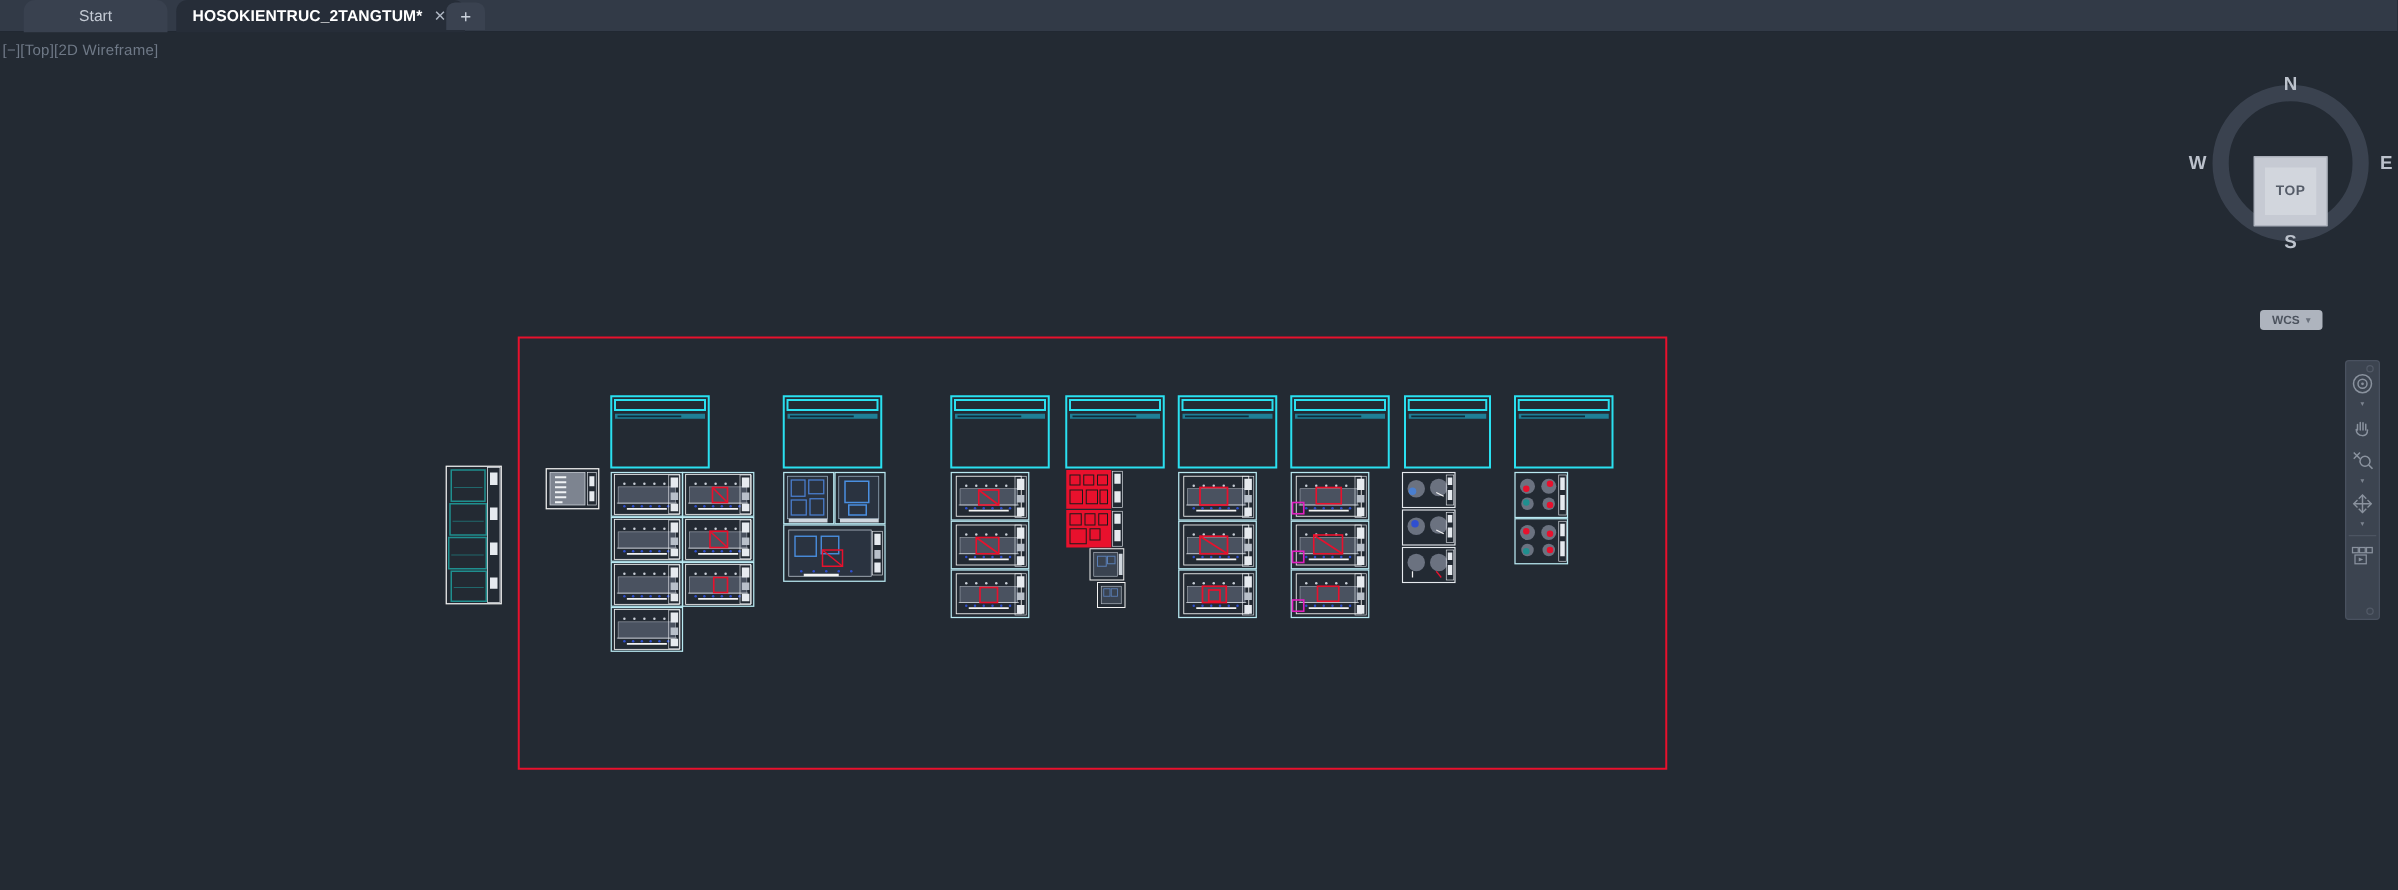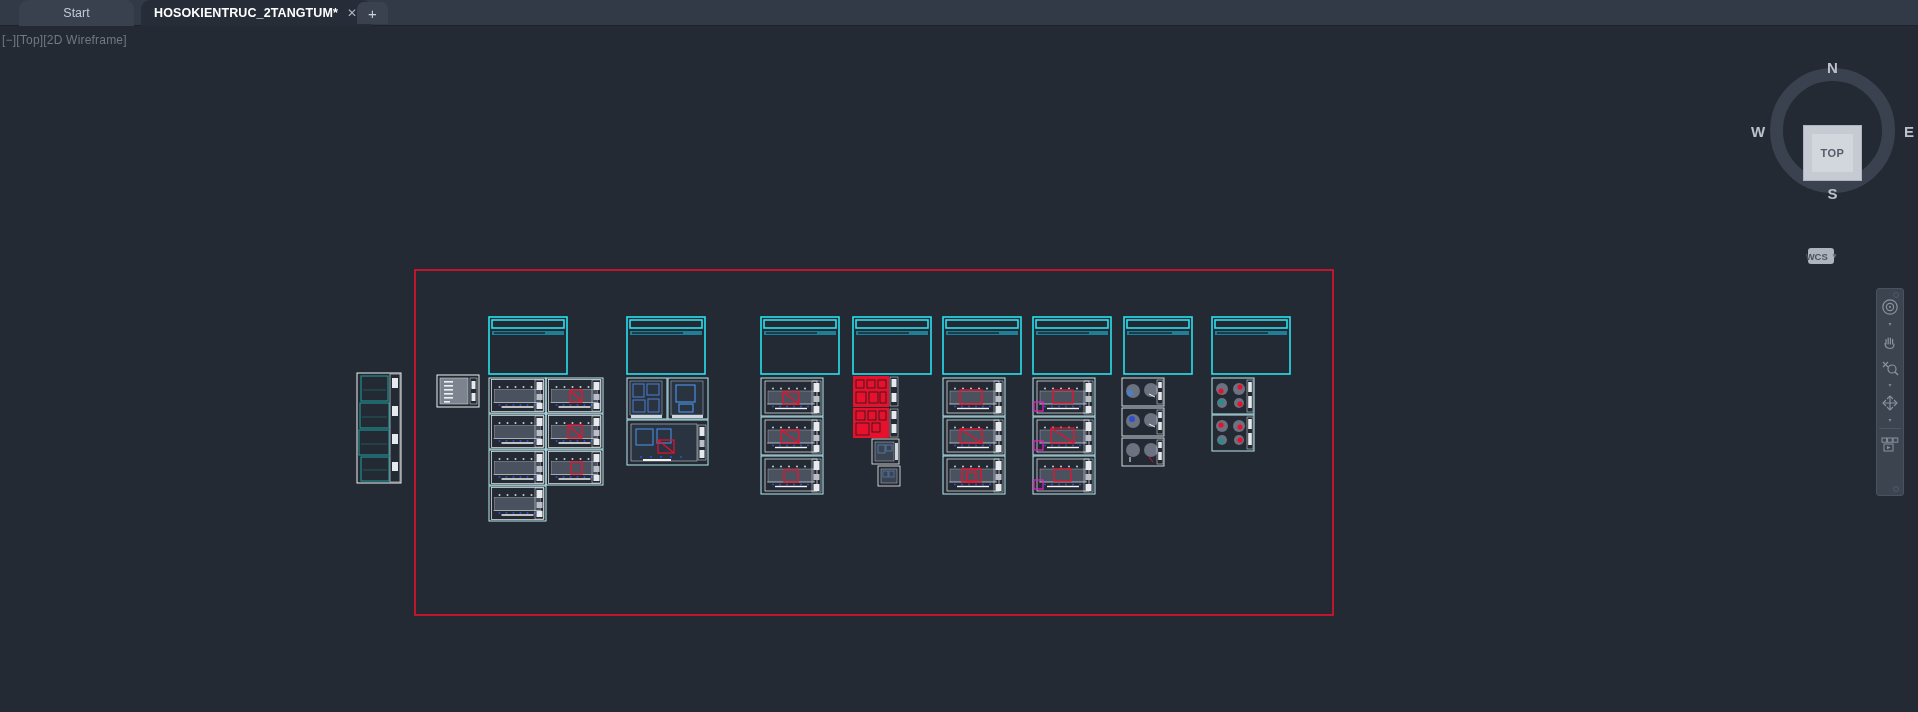--- a/index.html
+++ b/index.html
@@ -103,21 +103,21 @@
   .vc-lbl{
     position:absolute; color:#bcc2cc; font-weight:bold; font-size:15px;
   }
   .vc-n{ left:50%; top:-9px; transform:translateX(-50%); }
   .vc-s{ left:50%; bottom:-9px; transform:translateX(-50%); }
   .vc-w{ left:-19px; top:50%; transform:translateY(-50%); }
   .vc-e{ right:-19px; top:50%; transform:translateY(-50%); }
 
   .wcsbtn{
     position:absolute; left:1808px; top:222px;
-    width:26px; height:16px;
+    width:50px; height:16px;
     background:#aeb4be;
     border-radius:3px;
     display:flex; align-items:center; justify-content:center; gap:5px;
     font-size:9.5px; color:#4c535e; font-weight:bold;
   }
   .wcsbtn .carat{ font-size:7px; color:#6a717c; }
 
   
   .navbar{
     position:absolute; left:1876px; top:262px;

